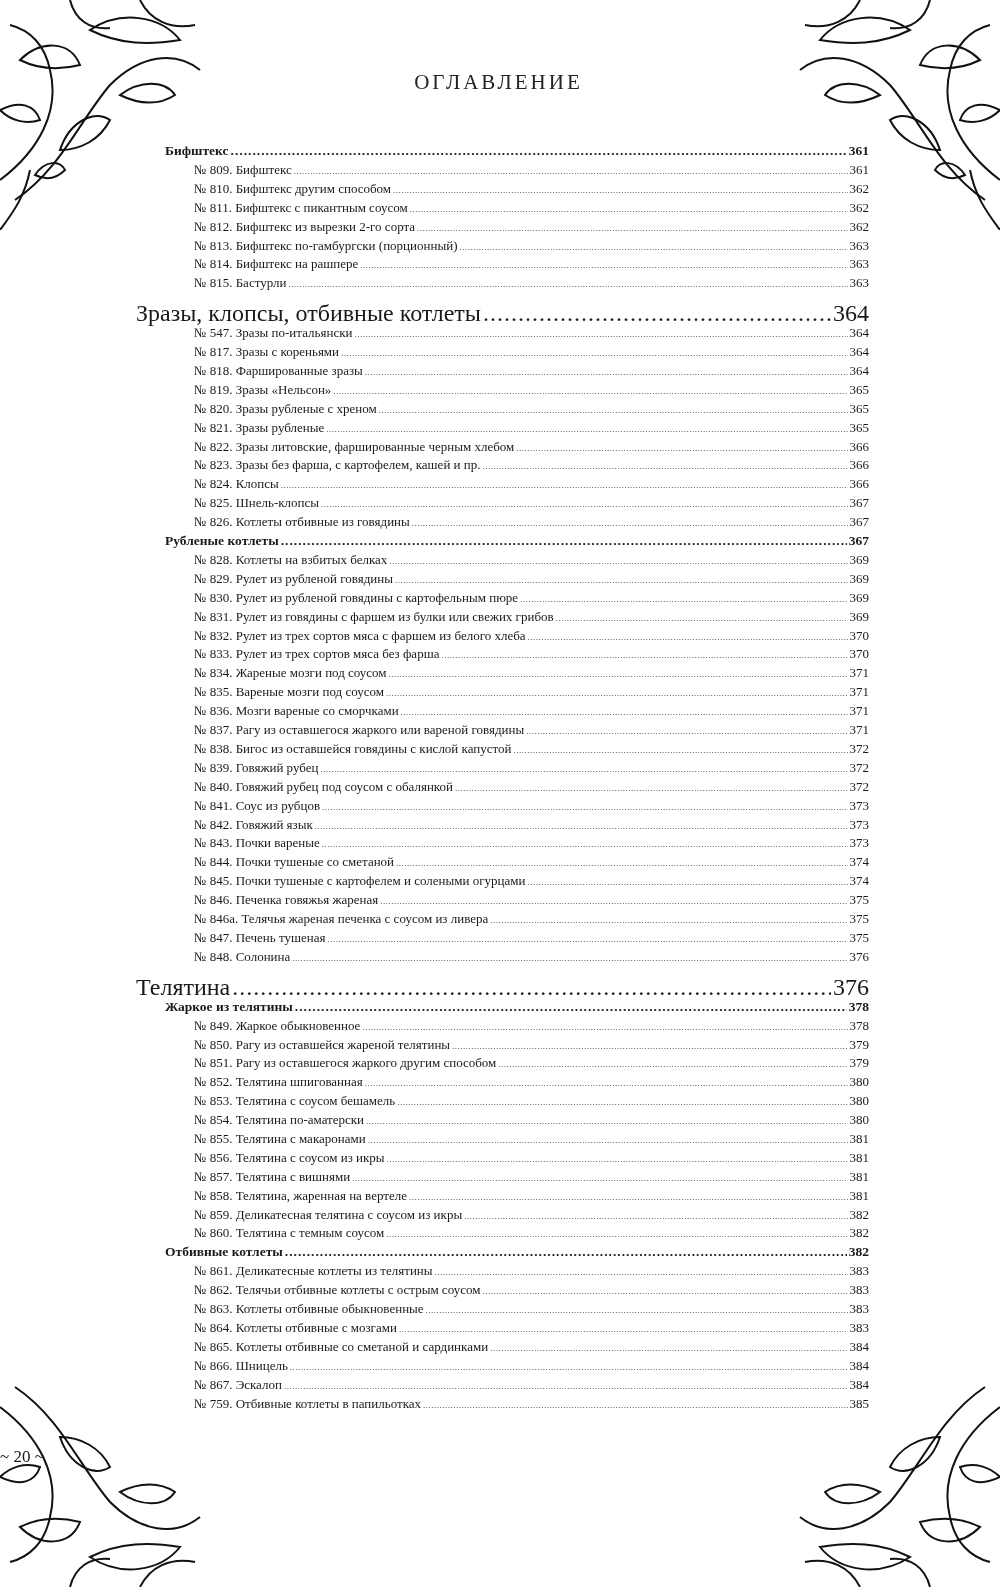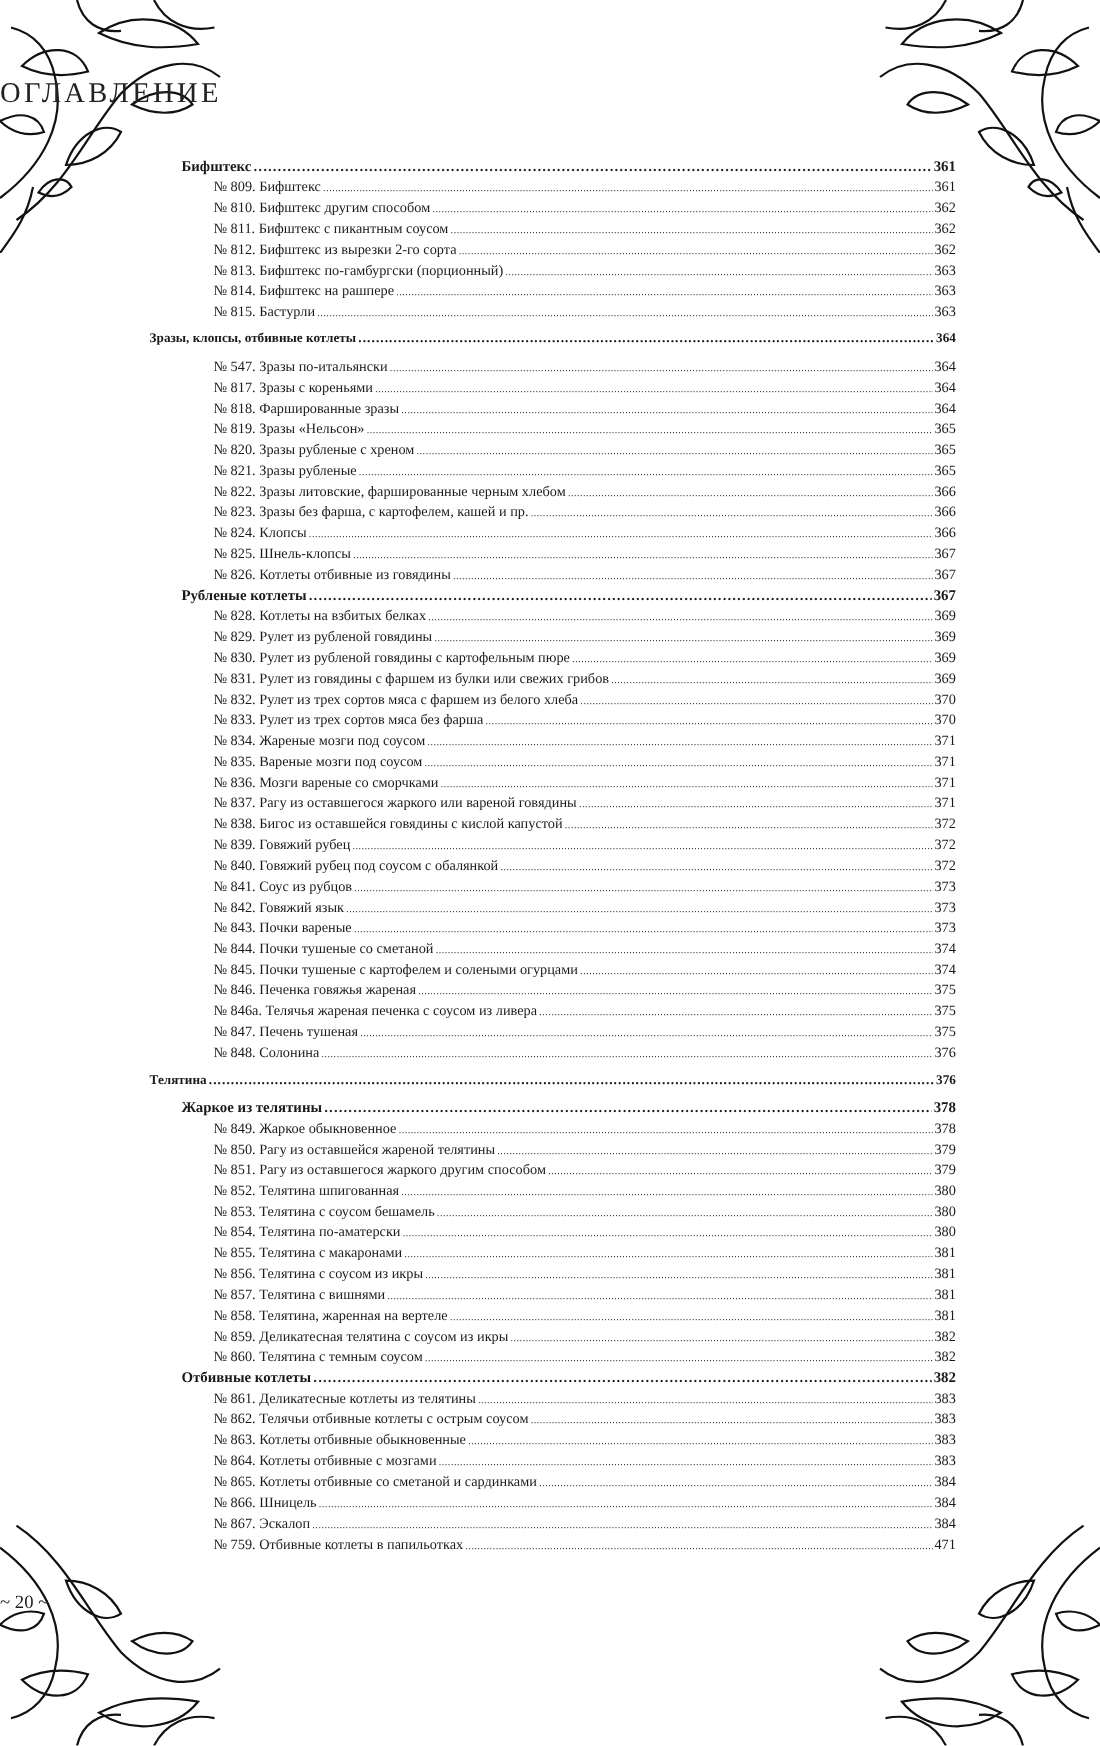--- a/index.html
+++ b/index.html
@@ -4,29 +4,29 @@
 <style>
   html, body { margin: 0; padding: 0; background: #ffffff; }
   body { width: 1000px; height: 1587px; position: relative; overflow: hidden;
          font-family: "Liberation Serif", "DejaVu Serif", serif; color: #1a1a1a; }
   .ornament { position: absolute; width: 230px; height: 230px; }
   .ornament svg { width: 100%; height: 100%; }
   .orn-tl { left: 0; top: 0; }
   .orn-tr { right: 0; top: 0; transform: scaleX(-1); }
   .orn-bl { left: 0; bottom: 0; transform: scaleY(-1); }
   .orn-br { right: 0; bottom: 0; transform: scale(-1,-1); }
-  .page-header { position: absolute; top: 70px; left: 0; width: 997px; 
-                 font-size: 26px; letter-spacing: 3px; color: #222; }
+  .page-header { position: absolute; top: 70px; left: 0; width: 997px; text-align: center;
+                 font-size: 21px; letter-spacing: 3px; color: #222; }
   .toc { position: absolute; left: 136px; top: 143px; width: 733px; }
   .row { display: flex; align-items: baseline; white-space: nowrap; }
   .row .label { flex: 0 0 auto; }
   .row .leader { flex: 1 1 auto; overflow: hidden; margin: 0 2px; }
   .row .leader::after { content: "................................................................................................................................................................................................................................................................"; letter-spacing: 0.5px; }
   .row .page { flex: 0 0 auto; text-align: right; }
-  .lvl-1 { font-size: 12px; font-weight: bold; height: 23px; margin-top: 6px; margin-bottom: 2px; }
+  .lvl-1 { font-size: 24px; font-weight: normal; height: 23px; margin-top: 6px; margin-bottom: 2px; }
   .lvl-1 .leader::after { letter-spacing: 1px; }
   .lvl-2 { font-size: 13.5px; font-weight: bold; height: 19px; padding-left: 29px; }
   .lvl-2 .leader::after { letter-spacing: 1px; }
   .lvl-3 { font-size: 13px; height: 18.9px; padding-left: 58px; }
   .lvl-3 .leader::after { font-size: 9px; }
   .first { margin-top: 0; }
   .page-number { position: absolute; top: 1447px; left: 0; width: 1000px; text-align: left; font-size: 17px; }
 </style>
 </head>
 <body>
@@ -412,17 +412,17 @@
       <span class="page">384</span>
     </div>
     <div class="row lvl-3">
       <span class="label">№ 867. Эскалоп</span>
       <span class="leader"></span>
       <span class="page">384</span>
     </div>
     <div class="row lvl-3">
       <span class="label">№ 759. Отбивные котлеты в папильотках</span>
       <span class="leader"></span>
-      <span class="page">471</span>
+      <span class="page">385</span>
     </div>
   </div>
 
 <div class="page-number">~ 20 ~</div>
 
 </body></html>

